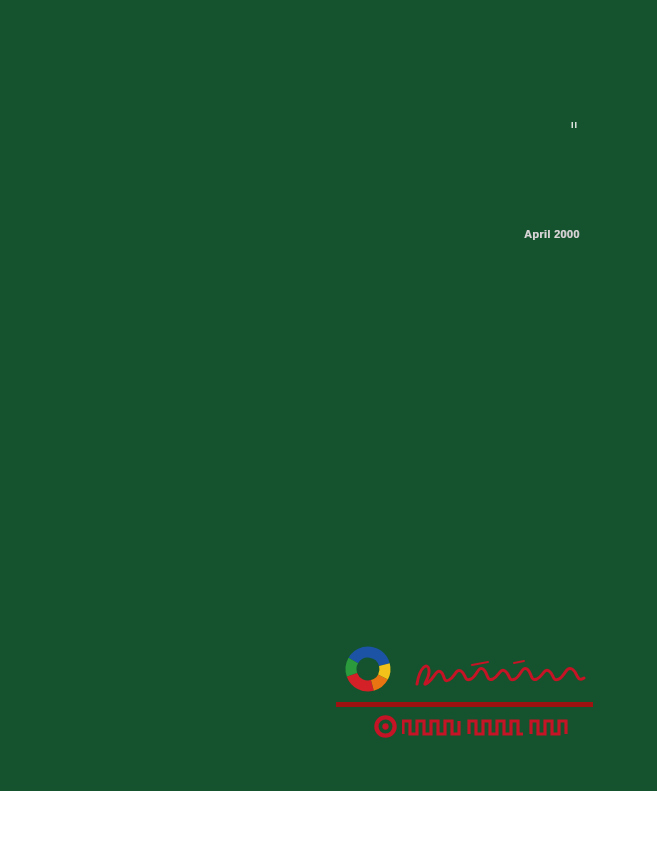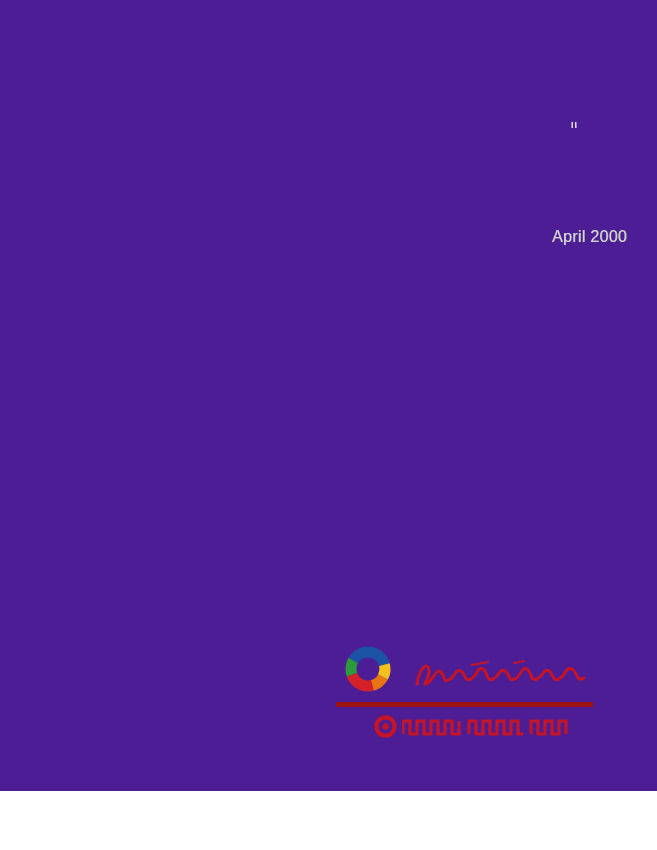--- a/index.html
+++ b/index.html
@@ -15,39 +15,39 @@
     background: #ffffff;
     overflow: hidden;
   }
   
   .cover {
     position: absolute;
     left: 0;
     top: 0;
     width: 657px;
     height: 791px;
-    background: #4c1d95;
+    background: #14532d;
   }
   .header-mark {
     position: absolute;
     left: 571px;
     top: 121px;
     color: #ededed;
     font-size: 9px;
     font-weight: bold;
     letter-spacing: 1px;
     line-height: 1;
   }
   .cover-date {
     position: absolute;
-    left: 552px;
+    left: 524px;
     top: 229px;
     color: #d6d6d6;
-    font-size: 16px;
-    font-weight: normal;
+    font-size: 11px;
+    font-weight: bold;
     letter-spacing: 0.3px;
     line-height: 1;
     text-shadow: 0.6px 0 0 #9a9a9a;
     white-space: nowrap;
   }
   
   .brand {
     position: absolute;
     left: 336px;
     top: 641px;

